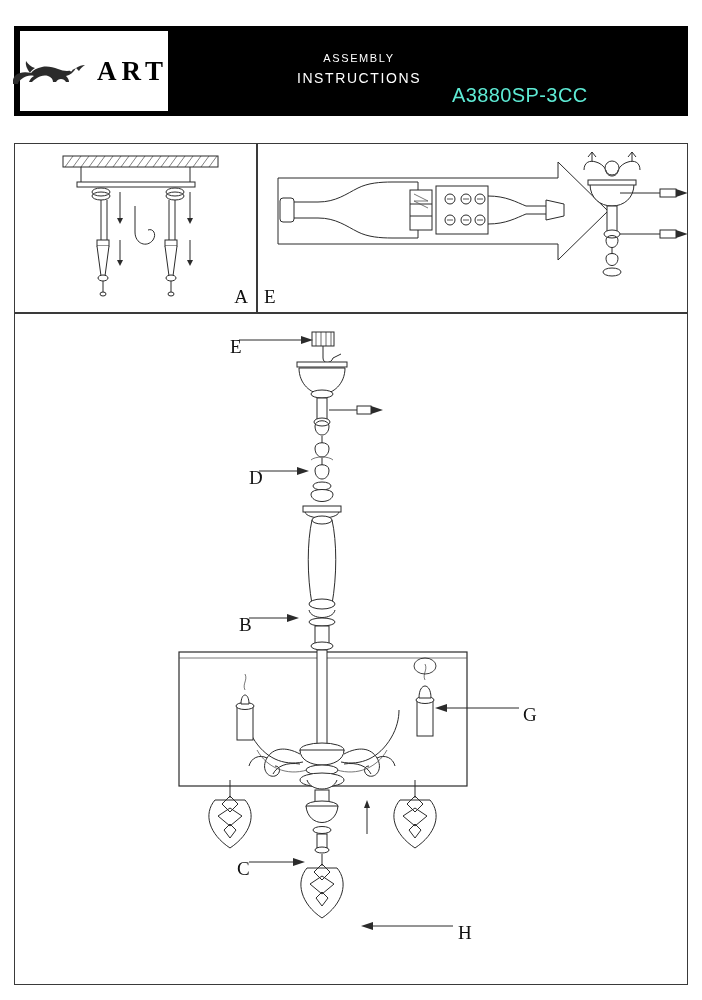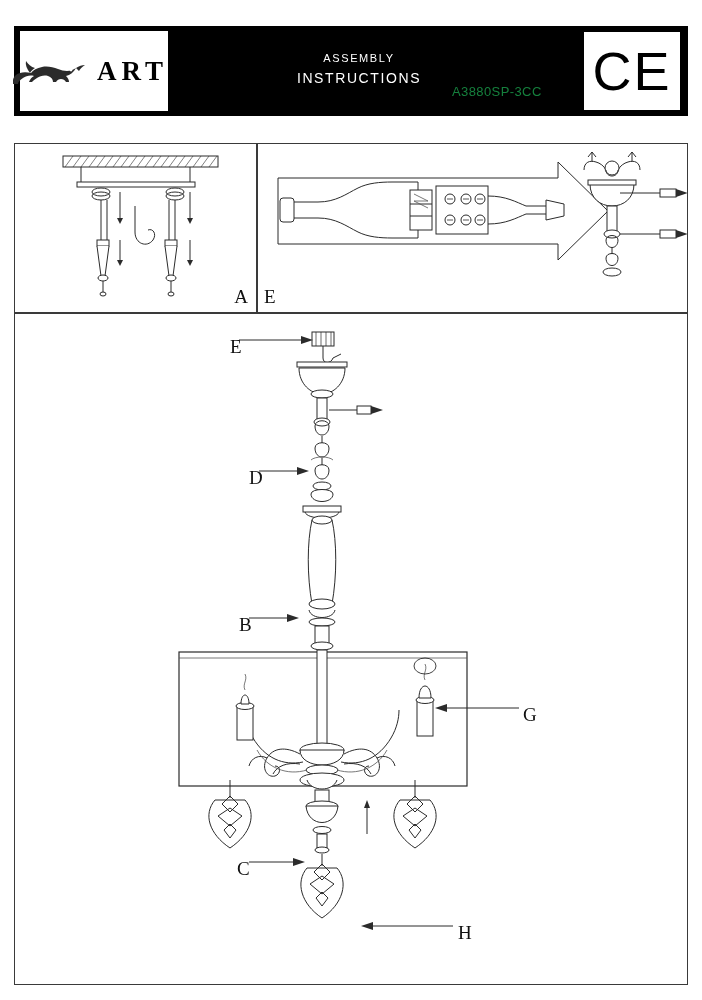--- a/index.html
+++ b/index.html
@@ -78,22 +78,22 @@
   }
   .title-line2 {
     font-size: 14px;
     letter-spacing: 1.6px;
     line-height: 20px;
   }
   .model-code {
     position: absolute;
     left: 438px;
     top: 58px;
-    font-size: 13px;
-    color: #15803d;
+    font-size: 20px;
+    color: #5eead4;
     letter-spacing: 0.4px;
     font-weight: 500;
   }
   .ce-box {
     position: absolute;
     right: 8px;
     top: 6px;
     width: 96px;
     height: 78px;
     background: #ffffff;
@@ -170,23 +170,20 @@
       <div class="logo-rule"></div>
     </div>
 
     <div class="title-block">
       <div class="title-line1">ASSEMBLY</div>
       <div class="title-line2">INSTRUCTIONS</div>
     </div>
 
     <div class="model-code">A3880SP-3CC</div>
 
-    <div class="ce-box">
-      <div class="ce-text">CE</div>
-    </div>
   </div>
 
   <div class="panel" id="panel-a">
     <svg width="241" height="168" viewBox="0 0 241 168">
 
       <rect x="48" y="12" width="155" height="11" class="fill-w"></rect>
       <g stroke="#2b2b2b" stroke-width="0.6">
         <line x1="50" y1="23" x2="58" y2="12"></line>
           <line x1="58" y1="23" x2="66" y2="12"></line>
         <line x1="66" y1="23" x2="74" y2="12"></line>

